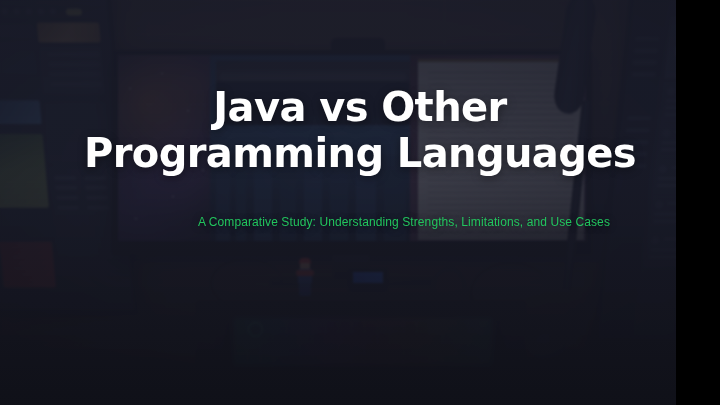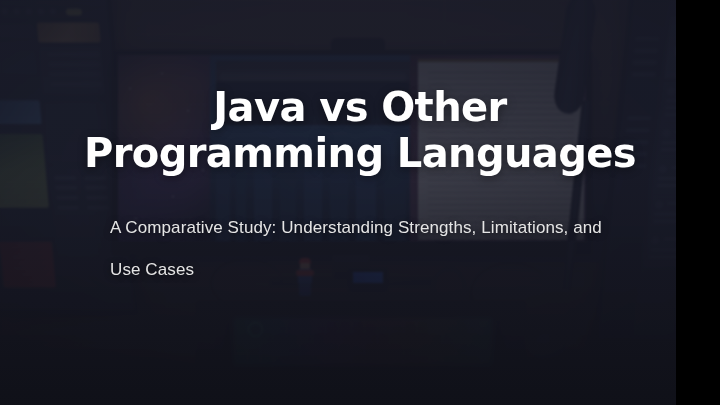--- a/index.html
+++ b/index.html
@@ -390,24 +390,24 @@
     font-family: "DejaVu Sans", sans-serif;
     font-size: 40px;
     font-weight: bold;
     line-height: 1.16;
     letter-spacing: -0.6px;
     text-shadow: 0 2px 10px rgba(0,0,0,0.42);
   }
   .slide-subtitle {
     margin: 30px 0 0 0;
     width: 500px;
-    text-align: left;
-    color: #e5e5e5;
+    text-align: right;
+    color: #22c55e;
     font-family: "Liberation Sans", sans-serif;
-    font-size: 17px;
+    font-size: 12px;
     font-weight: normal;
     line-height: 2.5;
     letter-spacing: 0.1px;
     text-shadow: 0 1px 6px rgba(0,0,0,0.5);
   }
 </style>
 </head>
 <body>
 
 <div id="slide">

